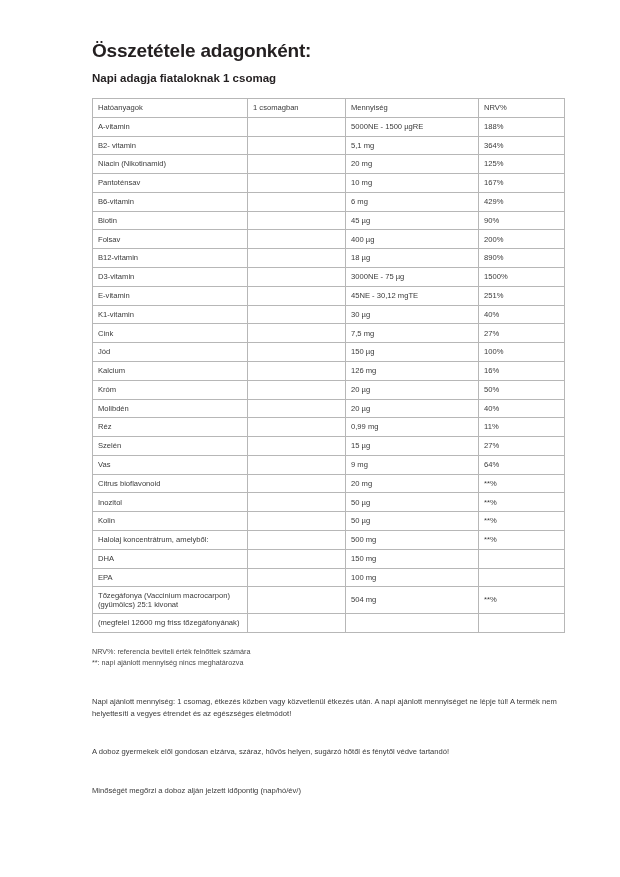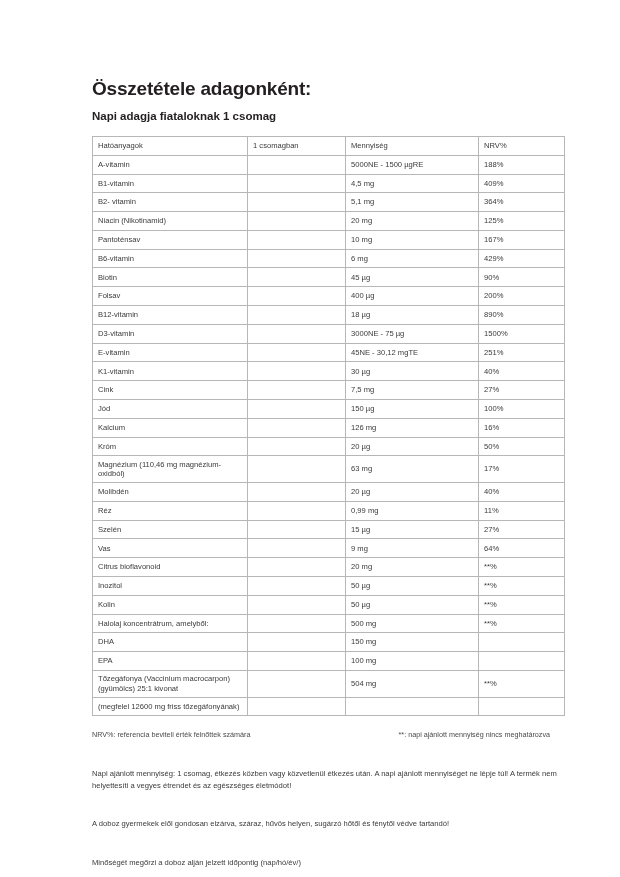--- a/index.html
+++ b/index.html
@@ -14,21 +14,21 @@
     color: #231f20;
     position: relative;
     overflow: hidden;
   }
   .page {
     position: absolute;
     left: 0; top: 0;
     width: 620px;
     height: 877px;
     box-sizing: border-box;
-    padding: 78px 56px 0 92px;
+    padding: 40px 56px 0 92px;
   }
   .title {
     font-size: 19px;
     font-weight: bold;
     letter-spacing: -0.2px;
     margin: 0 0 10px 0;
     color: #231f20;
   }
   .subtitle {
     font-size: 11.5px;
@@ -63,20 +63,21 @@
   .notes {
     width: 472px;
     margin-top: 13px;
     font-size: 7.2px;
     color: #4a4a4a;
     line-height: 1.6;
   }
   .note-row {
     display: flex;
     justify-content: space-between;
+    flex-direction: column;
   }
   .note-row .left { }
   .note-row .right { margin-right: 14px; }
   .para {
     width: 472px;
     margin-top: 27px;
     font-size: 7.6px;
     color: #3a3a3a;
     line-height: 1.55;
   }
@@ -103,26 +104,20 @@
         <td>Mennyiség</td>
         <td>NRV%</td>
       </tr>
       <tr>
           <td>A-vitamin</td>
           <td></td>
           <td>5000NE - 1500 µgRE</td>
           <td>188%</td>
         </tr>
       <tr>
-          <td>B1-vitamin</td>
-          <td></td>
-          <td>4,5 mg</td>
-          <td>409%</td>
-        </tr>
-      <tr>
           <td>B2- vitamin</td>
           <td></td>
           <td>5,1 mg</td>
           <td>364%</td>
         </tr>
       <tr>
           <td>Niacin (Nikotinamid)</td>
           <td></td>
           <td>20 mg</td>
           <td>125%</td>
@@ -191,26 +186,20 @@
           <td>Kalcium</td>
           <td></td>
           <td>126 mg</td>
           <td>16%</td>
         </tr>
       <tr>
           <td>Króm</td>
           <td></td>
           <td>20 µg</td>
           <td>50%</td>
-        </tr>
-      <tr>
-          <td>Magnézium (110,46 mg magnézium-oxidból)</td>
-          <td></td>
-          <td>63 mg</td>
-          <td>17%</td>
         </tr>
       <tr>
           <td>Molibdén</td>
           <td></td>
           <td>20 µg</td>
           <td>40%</td>
         </tr>
       <tr>
           <td>Réz</td>
           <td></td>

